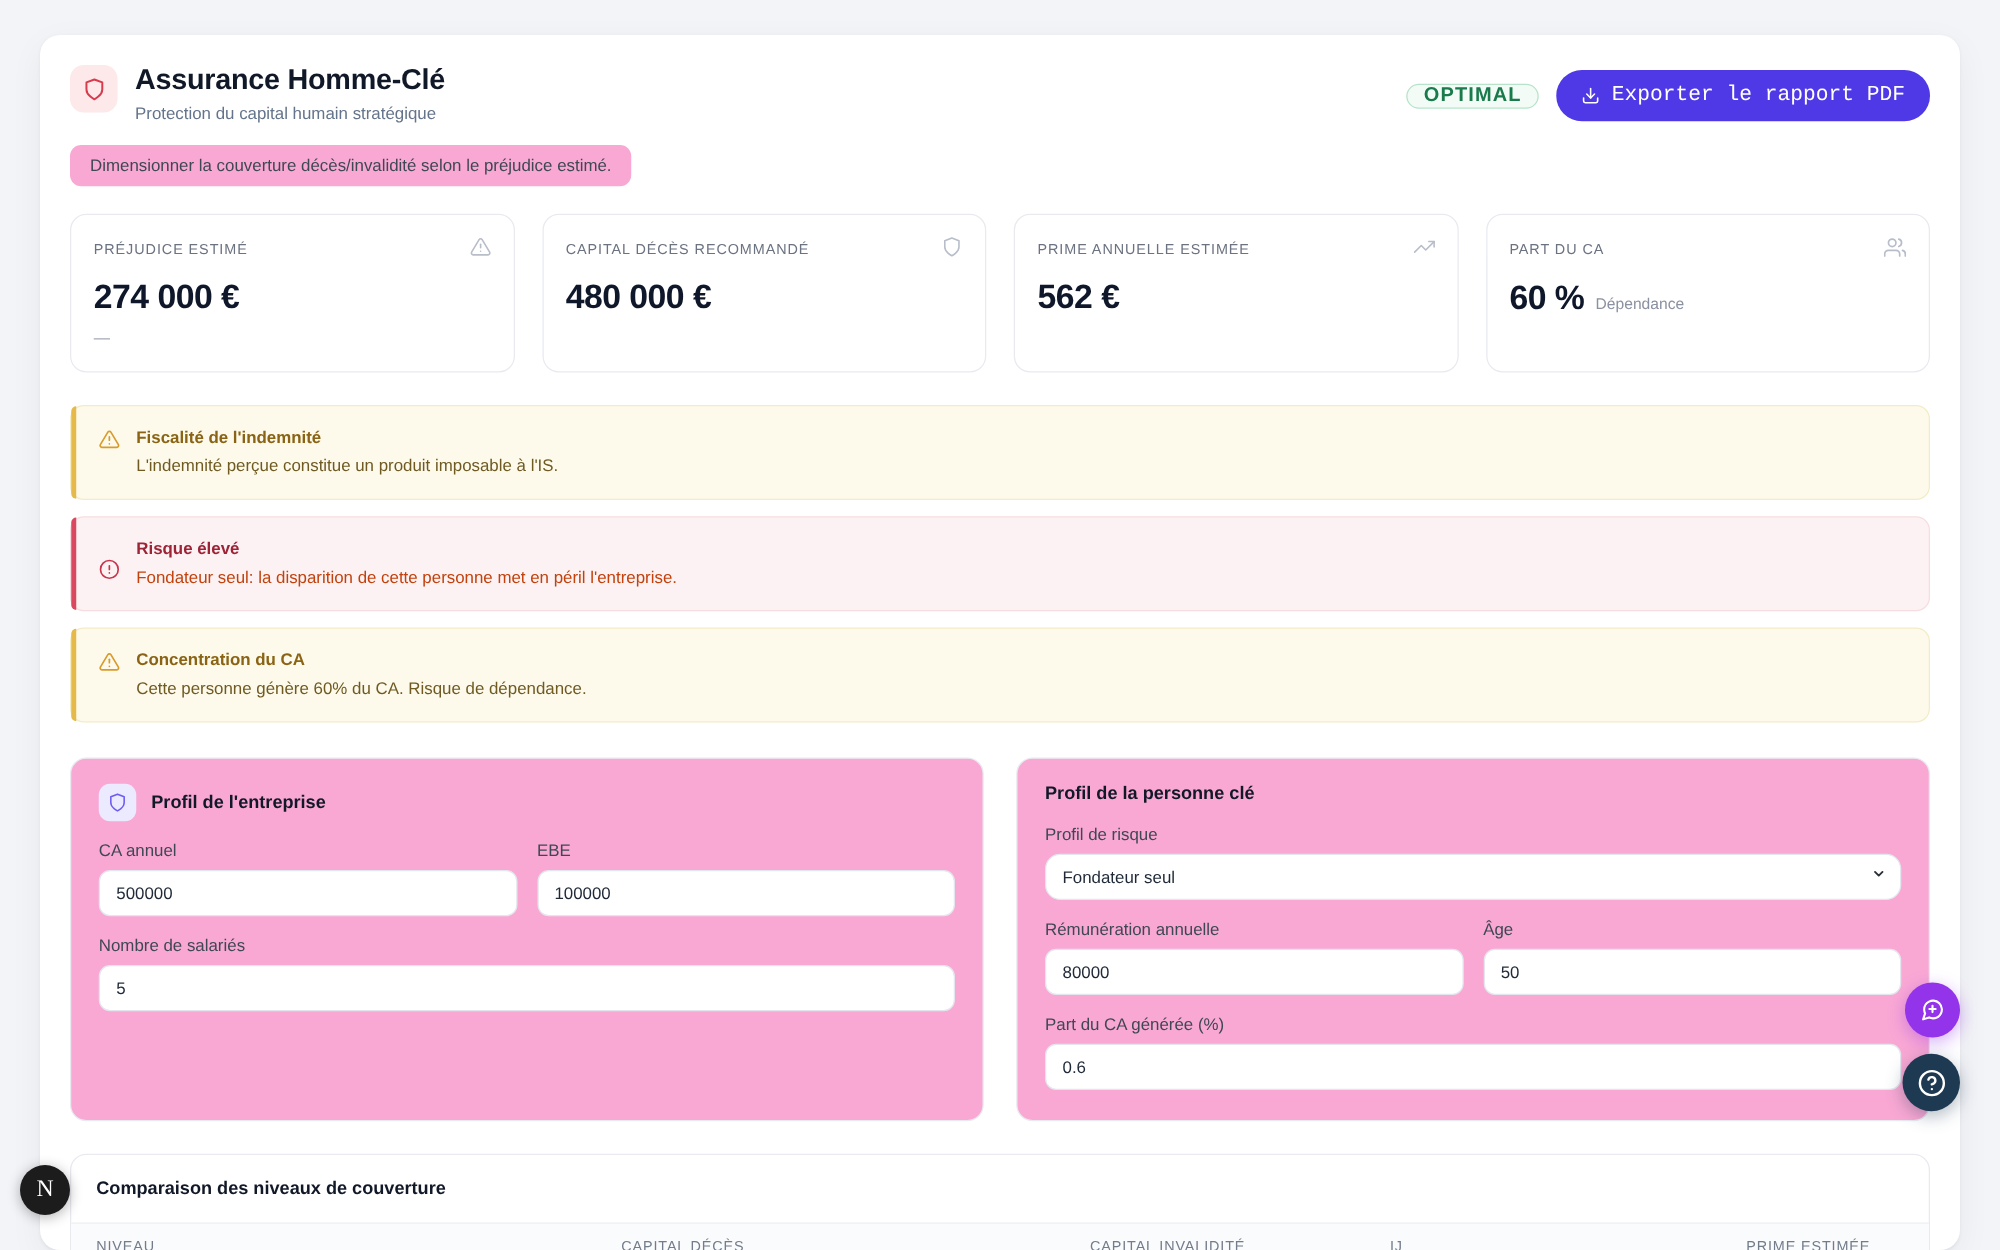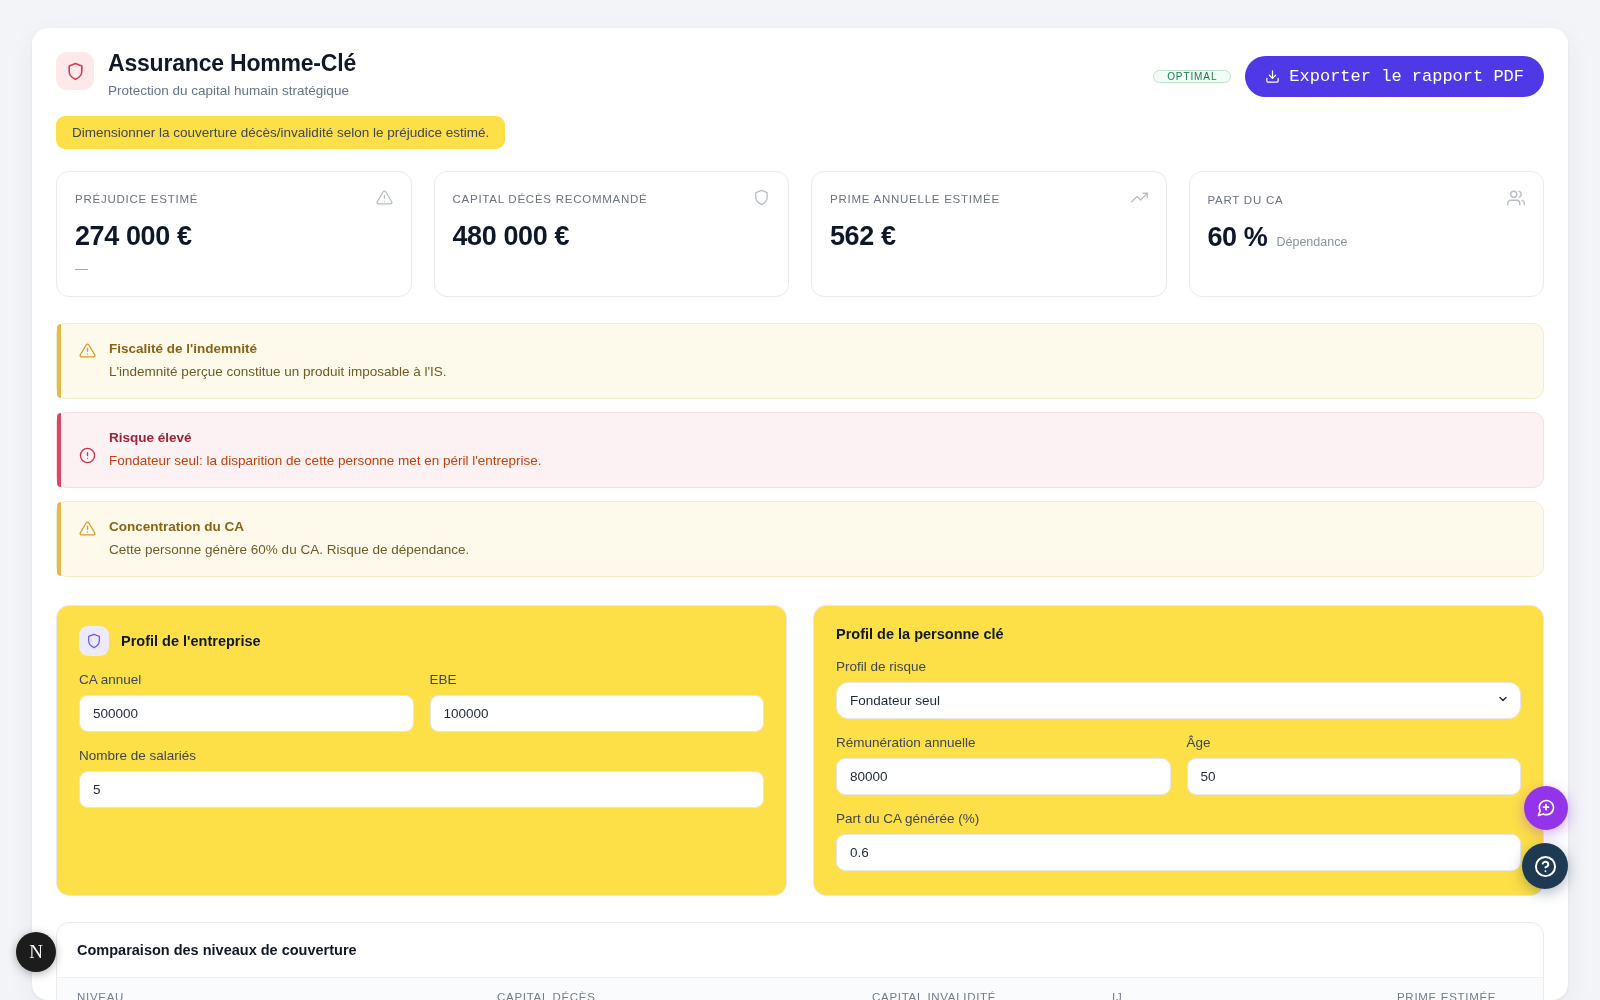--- a/index.html
+++ b/index.html
@@ -30,34 +30,34 @@
   .hdr-badge-icon {
     width: 38px; height: 38px; border-radius: 11px;
     background: #fde8ea; display: flex; align-items: center; justify-content: center;
     flex: 0 0 auto; margin-top: 2px;
   }
   .hdr-title { font-size: 23px; font-weight: 700; color: #111827; letter-spacing: -0.2px; line-height: 1.2; }
   .hdr-sub { font-size: 13.5px; color: #64748b; margin-top: 5px; }
   .hdr-right { display: flex; align-items: center; gap: 14px; padding-top: 6px; }
   .pill-optimal {
     border: 1px solid #b6e3ca; background: #f2fbf6; color: #197a4c;
-    font-size: 10px; font-weight: 400; letter-spacing: .9px;
+    font-size: 16px; font-weight: 700; letter-spacing: .9px;
     padding: 0 13px; border-radius: 999px;
   }
   .btn-export {
     display: flex; align-items: center; gap: 9px;
     background: #4f39e6; color: #fff; border: none;
     font-size: 17px; font-weight: 500;
     padding: 11px 20px; border-radius: 999px; cursor: pointer;
     font-family: Liberation Mono, monospace;
   }
 
   .subtitle-chip {
     display: inline-block; margin-top: 18px;
-    background: #fde047; color: #3f4754;
+    background: #f9a8d4; color: #3f4754;
     font-size: 13.5px; padding: 9px 16px; border-radius: 9px; text-align: center;
   }
 
   
   .kpis { display: grid; grid-template-columns: repeat(4, 1fr); gap: 22px; margin-top: 22px; }
   .kpi {
     border: 1px solid #e8eaf0; border-radius: 13px;
     padding: 17px 18px 20px 18px; min-height: 110px;
     background: #fff;
   }
@@ -89,21 +89,21 @@
   .alert.danger::before { background: #d9485e; }
   .alert.danger .a-title { color: #9d2337; }
   .alert.danger .a-text { color: #c2410c; }
   .alert.danger .a-ico { color: #c8354e; }
   .a-ico { margin-top: 1px; flex: 0 0 auto; }
   .a-title { font-size: 13.5px; font-weight: 700; }
   .a-text { font-size: 13.5px; margin-top: 8px; }
 
   
   .panels { display: grid; grid-template-columns: 1fr 1fr; gap: 26px; margin-top: 28px; }
-  .panel { border: 1px solid #e8eaf0; border-radius: 13px; padding: 20px 22px 24px 22px; background:#fde047; }
+  .panel { border: 1px solid #e8eaf0; border-radius: 13px; padding: 20px 22px 24px 22px; background:#f9a8d4; }
   .panel-hd { display: flex; align-items: center; gap: 12px; margin-bottom: 16px; }
   .panel-ico {
     width: 30px; height: 30px; border-radius: 9px; background: #eceaff;
     display: flex; align-items: center; justify-content: center; flex: 0 0 auto;
   }
   .panel-title { font-size: 14.5px; font-weight: 700; color: #111827; }
   .panel-title.plain { margin-bottom: 17px; display:block; }
   .fld-label { font-size: 13.5px; color: #3f4754; margin-bottom: 8px; display: block; }
   .fld {
     width: 100%; height: 37px; border: 1px solid #e3e6ee; border-radius: 9px;

